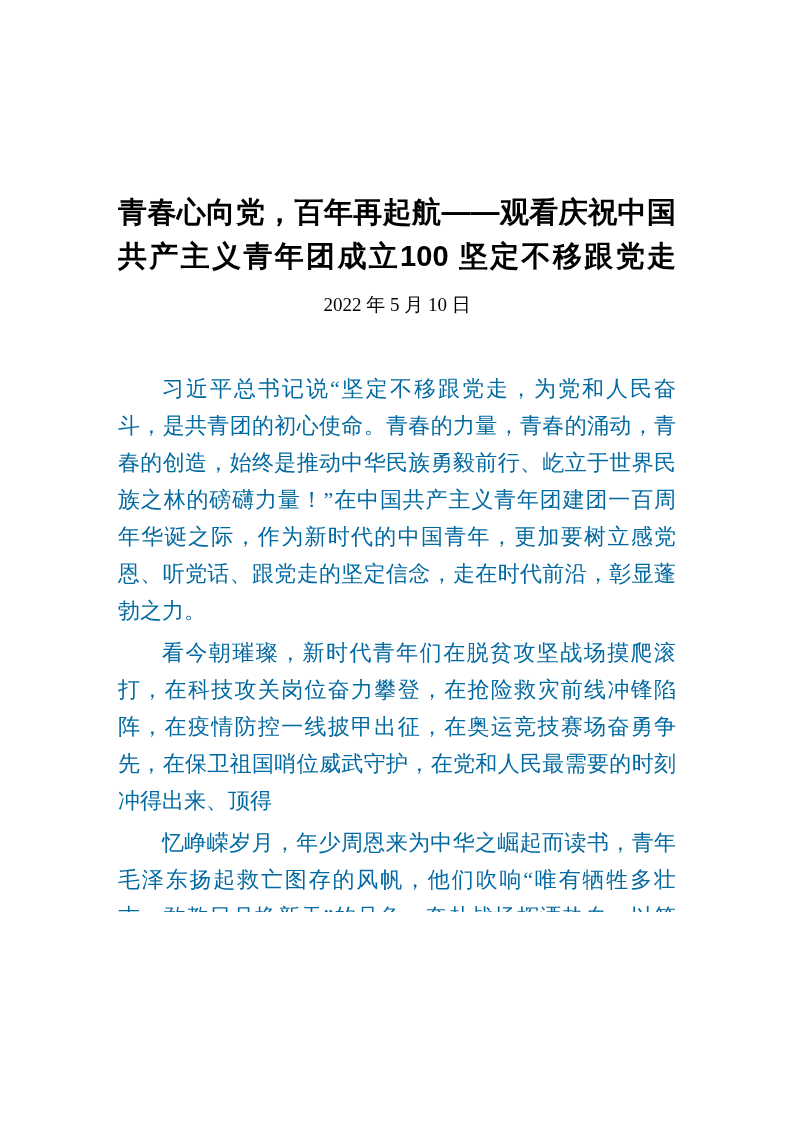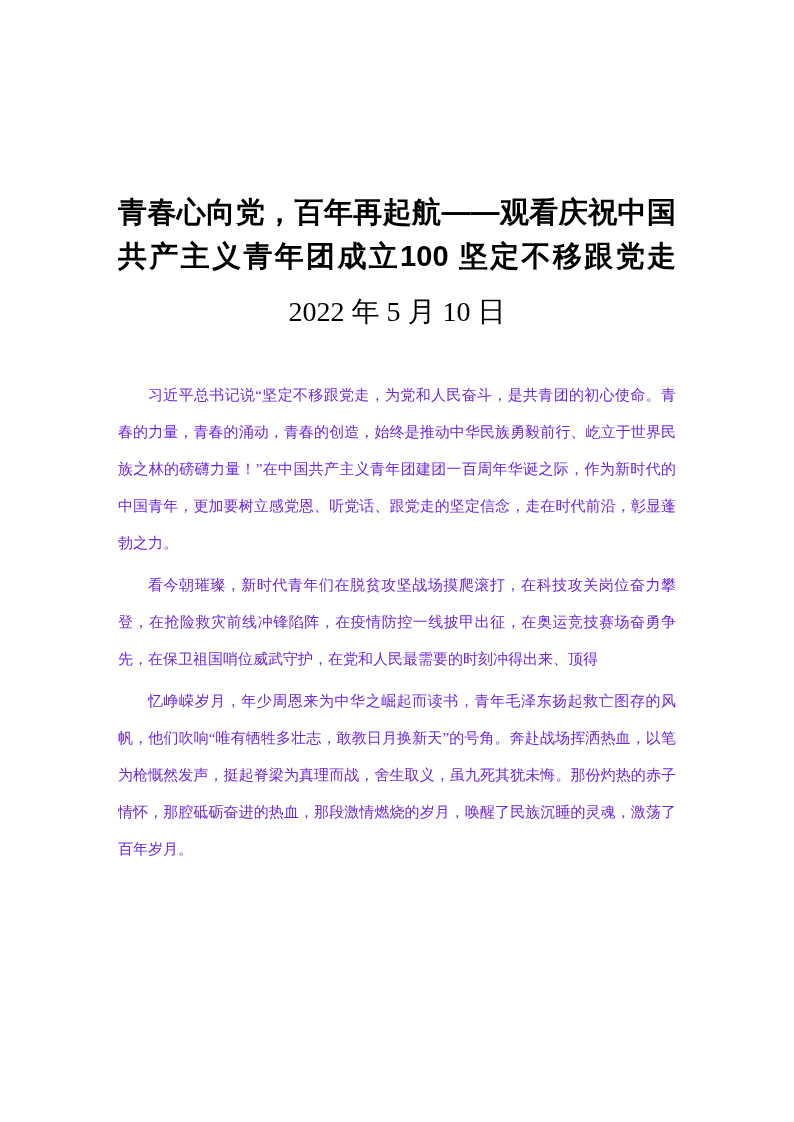--- a/index.html
+++ b/index.html
@@ -27,32 +27,32 @@
     letter-spacing: 0;
   }
   .doc-title .title-line {
     text-align: justify;
     text-align-last: justify;
     text-justify: inter-character;
     white-space: nowrap;
   }
   .doc-date {
     font-family: "Liberation Serif", serif;
-    font-size: 28px;
+    font-size: 19px;
     line-height: 30px;
     text-align: center;
-    margin-top: 19px;
+    margin-top: 12px;
     color: #000000;
   }
   .doc-body {
     margin-top: 50px;
     font-family: "Liberation Serif", serif;
-    font-size: 15px;
+    font-size: 22px;
     line-height: 37px;
-    color: #6d28d9;
+    color: #0369a1;
   }
   .doc-body p {
     margin: 0 0 5px 0;
     text-indent: 2em;
     text-align: justify;
     text-justify: inter-character;
     overflow: hidden;
   }
 </style>
 </head>

